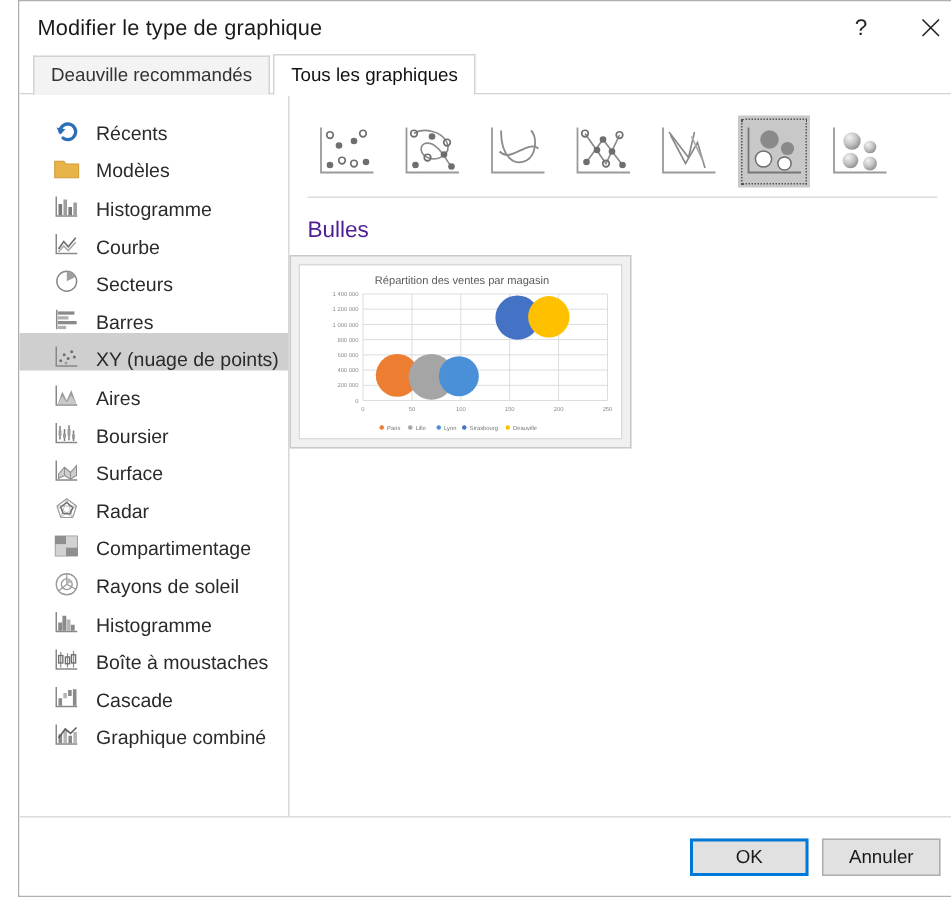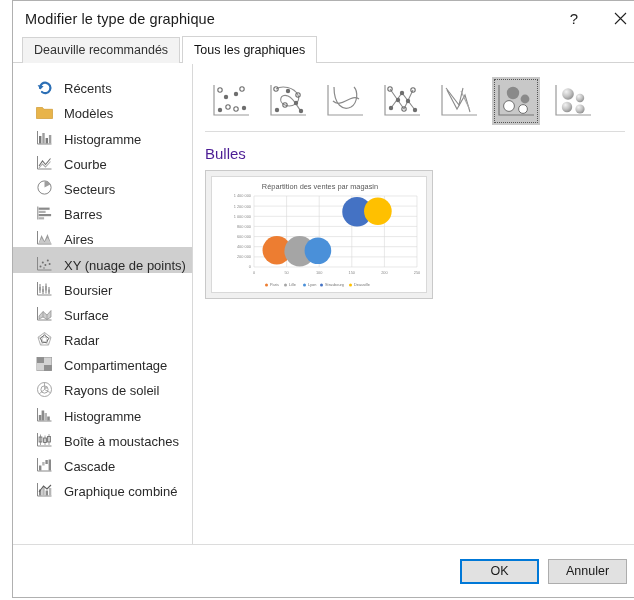--- a/index.html
+++ b/index.html
@@ -162,21 +162,20 @@
   }
   .type-btn svg { display:block; }
 
   .section-head {
     margin: 13px 0 8px 12px;
     font-size: 15px;
     color: #4c1d95;
   }
 
   .preview-wrap {
-    margin-left: 12px;
     width: 228px;
     height: 129px;
     border: 1px solid #c9c9c9;
     background: #f0f0f0;
     box-sizing: border-box;
     padding: 5px;
   }
   .preview-inner {
     width: 100%; height: 100%;
     background: #ffffff;
@@ -305,44 +304,44 @@
             <path d="M1.8 1.5 v13" stroke="#888" stroke-width="1" fill="none"></path>
             <rect x="2.6" y="2.6" width="11" height="2.2" fill="#8a8a8a"></rect>
             <rect x="2.6" y="5.8" width="7" height="2.2" fill="#b0b0b0"></rect>
             <rect x="2.6" y="9" width="12.5" height="2.2" fill="#8a8a8a"></rect>
             <rect x="2.6" y="12.2" width="5.5" height="2.2" fill="#b0b0b0"></rect>
           </svg>
         </span>
         <span>Barres</span>
       </div>
 
-      <div class="side-item">
-        <span class="side-ico">
-          <svg width="17" height="16" viewBox="0 0 17 16">
-            <path d="M1.5 1 v13 h14" stroke="#888" stroke-width="1" fill="none"></path>
-            <path d="M2.5 13.5 L5.5 5 L8.5 11 L11.5 4 L15 13.5 Z" fill="#9b9b9b"></path>
-            <path d="M2.5 13.5 L5.5 8 L8.5 12.3 L11.5 7.5 L15 13.5 Z" fill="#c9c9c9"></path>
-          </svg>
-        </span>
-        <span>Aires</span>
-      </div>
-
       <div class="side-item selected">
         <span class="side-ico">
           <svg width="17" height="16" viewBox="0 0 17 16">
             <path d="M1.5 1 v13 h14" stroke="#888" stroke-width="1" fill="none"></path>
             <circle cx="4.5" cy="10.5" r="1" fill="#6e6e6e"></circle>
             <circle cx="6.8" cy="6.5" r="1" fill="#6e6e6e"></circle>
             <circle cx="9.4" cy="9" r="1" fill="#6e6e6e"></circle>
             <circle cx="11.8" cy="4.5" r="1" fill="#6e6e6e"></circle>
             <circle cx="13.6" cy="8" r="1" fill="#6e6e6e"></circle>
             <circle cx="8" cy="12" r="1" fill="#9e9e9e"></circle>
           </svg>
         </span>
         <span>XY (nuage de points)</span>
+      </div>
+
+      <div class="side-item">
+        <span class="side-ico">
+          <svg width="17" height="16" viewBox="0 0 17 16">
+            <path d="M1.5 1 v13 h14" stroke="#888" stroke-width="1" fill="none"></path>
+            <path d="M2.5 13.5 L5.5 5 L8.5 11 L11.5 4 L15 13.5 Z" fill="#9b9b9b"></path>
+            <path d="M2.5 13.5 L5.5 8 L8.5 12.3 L11.5 7.5 L15 13.5 Z" fill="#c9c9c9"></path>
+          </svg>
+        </span>
+        <span>Aires</span>
       </div>
 
       <div class="side-item">
         <span class="side-ico">
           <svg width="17" height="16" viewBox="0 0 17 16">
             <path d="M1.5 1 v13 h14" stroke="#888" stroke-width="1" fill="none"></path>
             <path d="M4 3 v9 M7 5 v8 M10 2.5 v10 M13 6 v7" stroke="#7d7d7d" stroke-width="1"></path>
             <rect x="3" y="6" width="2" height="3.5" fill="#9e9e9e"></rect>
             <rect x="6" y="8" width="2" height="3" fill="#9e9e9e"></rect>
             <rect x="9" y="5" width="2" height="4.5" fill="#9e9e9e"></rect>

